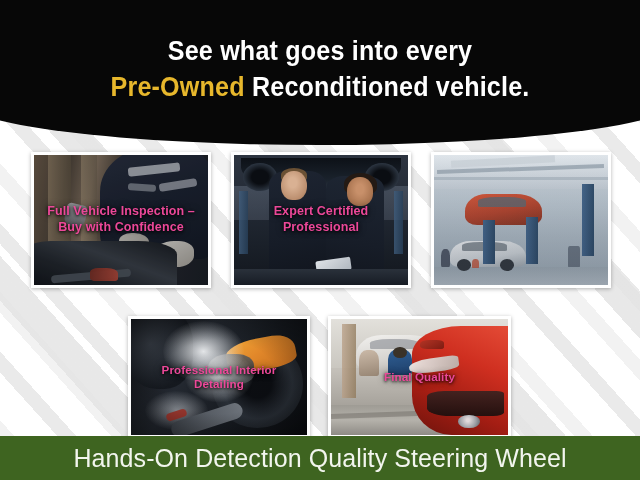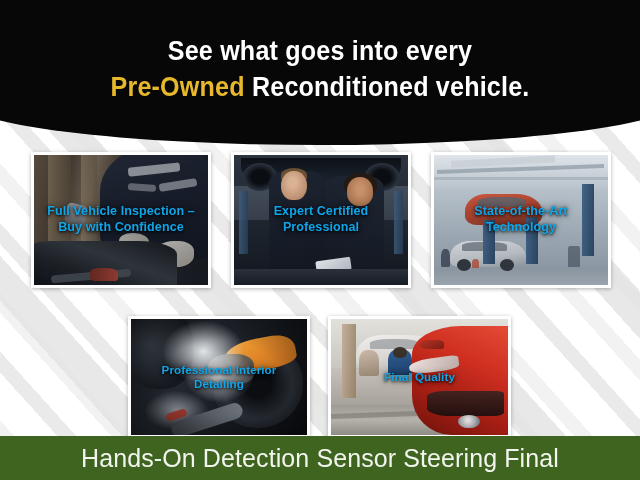--- a/index.html
+++ b/index.html
@@ -108,21 +108,21 @@
     inset: 0;
     overflow: hidden;
   }
   .card-caption {
     position: absolute;
     left: 0;
     right: 0;
     top: 50%;
     transform: translateY(-50%);
     text-align: center;
-    color: #0ea5e9;
+    color: #ec4899;
     font-family: "Liberation Sans Narrow", "Liberation Sans", sans-serif;
     font-size: 12.5px;
     font-weight: bold;
     line-height: 1.25;
     letter-spacing: 0.1px;
     text-shadow: 0 1px 3px rgba(0,0,0,0.92), 0 0 7px rgba(0,0,0,0.7);
     padding: 0 5px;
     z-index: 6;
   }
   .card-caption.small { font-size: 11.6px; }
@@ -440,23 +440,20 @@
       <div class="blob c3-whitecar-win"></div>
       <div class="blob c3-wheel1"></div>
       <div class="blob c3-wheel2"></div>
       <div class="shape c3-lift-col-a"></div>
       <div class="shape c3-lift-col-b"></div>
       <div class="blob c3-person"></div>
       <div class="shape c3-cone"></div>
       <div class="shape c3-cab"></div>
       <div class="c3-haze"></div>
     </div>
-    <div class="card-caption">
-      <div>State-of-the-Art Technology</div>
-    </div>
   </div>
 
   <div class="card" style="left:128px; top:316px; width:182px; height:122px;">
     <div class="card-photo">
       <div class="c4-bg"></div>
       <div class="blob c4-wheelarc"></div>
       <div class="blob c4-dark-l"></div>
       <div class="blob c4-cloth"></div>
       <div class="blob c4-hand"></div>
       <div class="blob c4-steam-c"></div>
@@ -489,16 +486,16 @@
       <div class="blob c5-headlight"></div>
       <div class="blob c5-grille"></div>
       <div class="blob c5-foglight"></div>
     </div>
     <div class="card-caption small">
       <div>Final Quality</div>
     </div>
   </div>
 
   <div class="green-bar">
-    <span class="green-bar-text">Hands-On Detection Sensor Steering Final</span>
+    <span class="green-bar-text">Hands-On Detection Quality Steering Wheel</span>
   </div>
 
 </div>
 
 </body></html>

